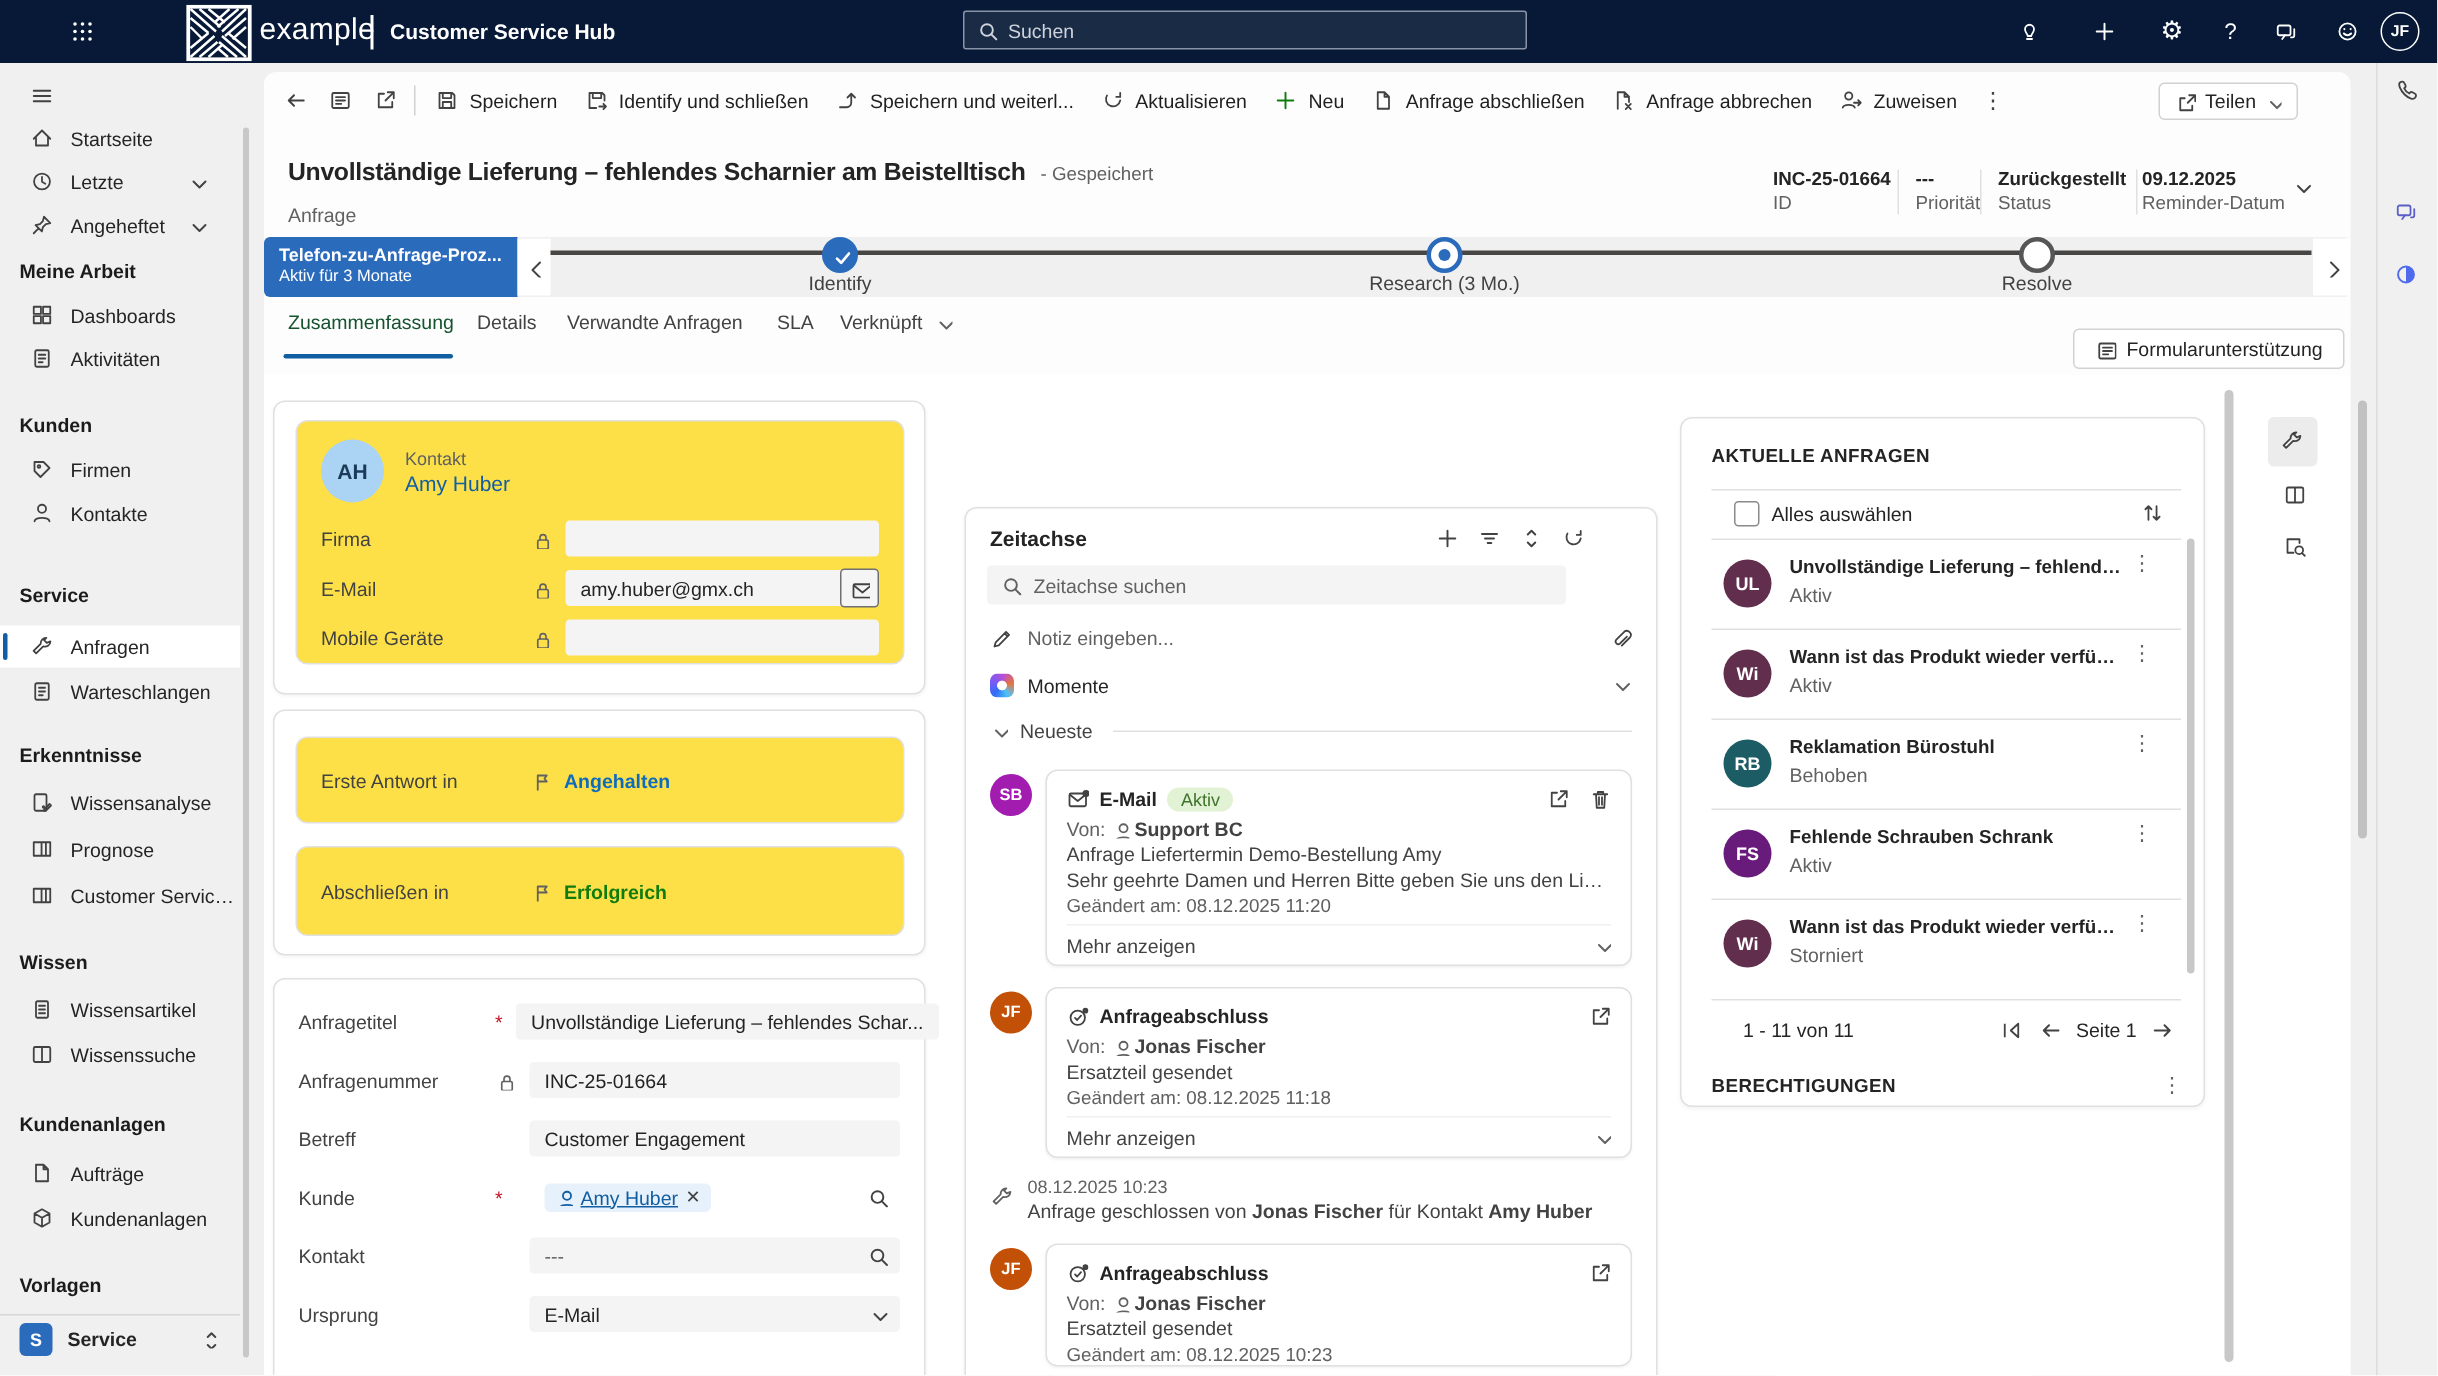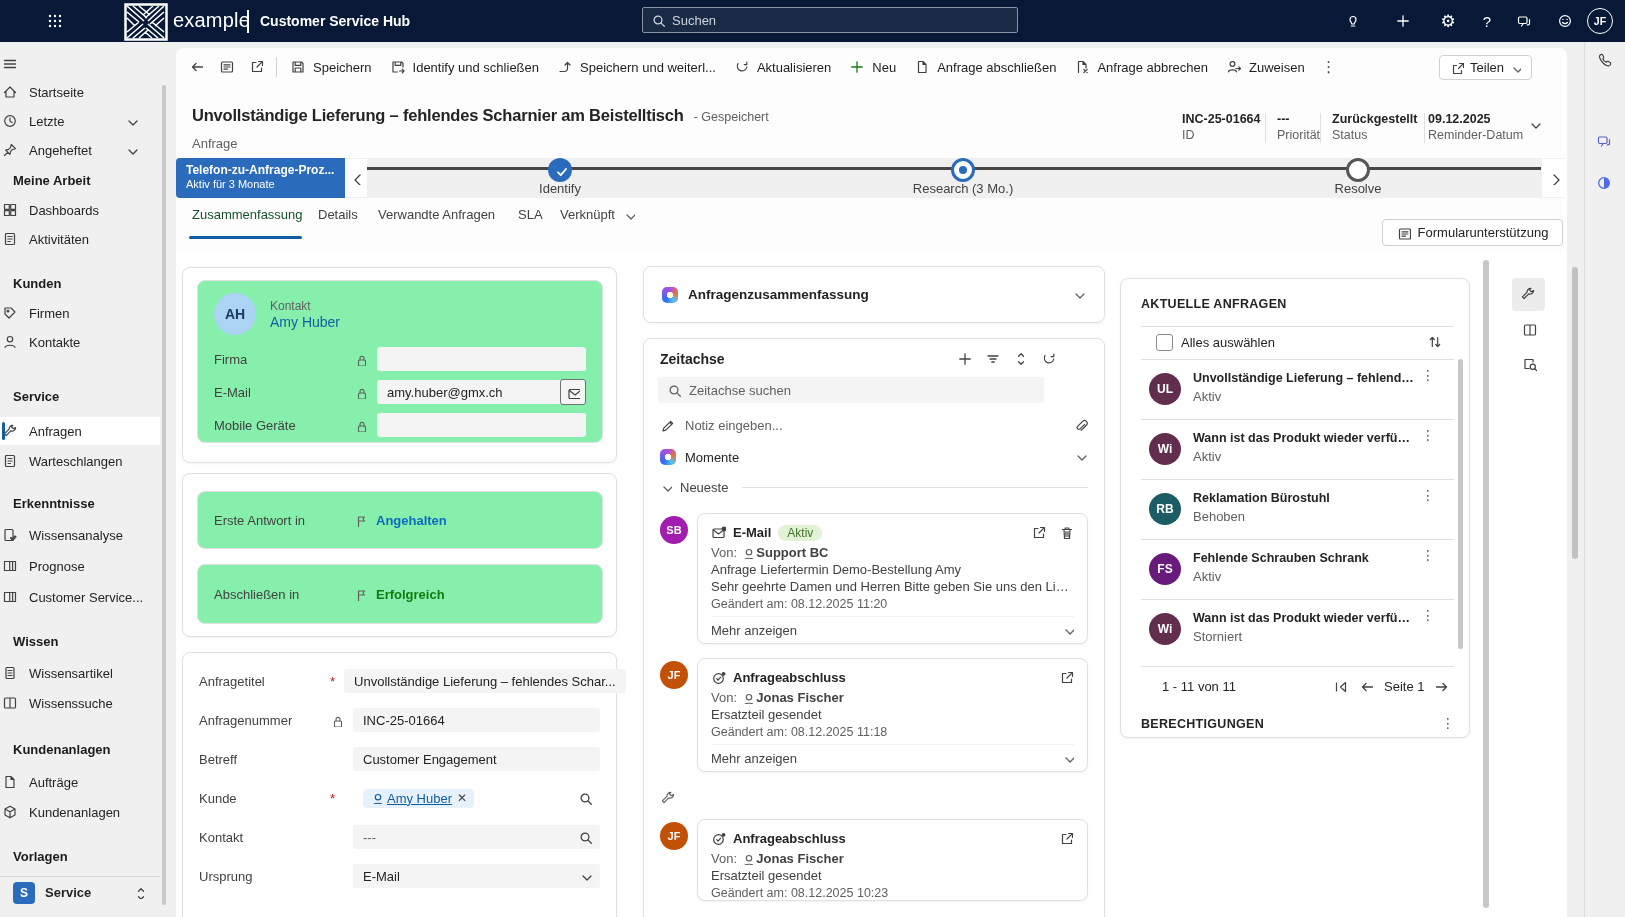--- a/index.html
+++ b/index.html
@@ -8,21 +8,21 @@
 .r{display:flex;align-items:center}
 svg.ic{width:16px;height:16px;flex:none;color:#424242}
 .card{position:absolute;background:#fff;border:1px solid #e0e0e0;border-radius:8px;box-shadow:0 1px 3px rgba(0,0,0,.05)}
 
 #topbar{position:absolute;left:0;top:0;width:1625px;height:42px;background:#071937;color:#fff}
 #topbar .appname{font-weight:700;font-size:13.5px}
 #searchbox{position:absolute;left:642px;top:7px;width:376px;height:26px;background:rgba(255,255,255,.08);border:1px solid #8b93a7;border-radius:2px;display:flex;align-items:center;padding:0 8px;gap:7px;color:#cfd3dc}
 .tbic{position:absolute;top:0;height:42px;width:34px;display:flex;align-items:center;justify-content:center;color:#fff}
 
 #sidebar{position:absolute;left:0;top:42px;width:160px;height:875px;background:#f0f0f0}
-.srow{position:absolute;left:0;width:160px;height:28px;display:flex;align-items:center;padding-left:2px;gap:11px;color:#242424}
+.srow{position:absolute;left:0;width:160px;height:28px;display:flex;align-items:center;padding-left:20px;gap:11px;color:#242424}
 .srow span{white-space:nowrap;overflow:hidden;text-overflow:ellipsis}
 .shead{position:absolute;left:13px;height:28px;display:flex;align-items:center;font-weight:700;color:#1b1b1b}
 .srow .chev{position:absolute;right:22px;color:#424242;width:13px;height:13px}
 .srow.sel{background:#fff}
 .selbar{position:absolute;left:2px;top:5px;width:3px;height:18px;background:#115ea3;border-radius:2px}
 #sbottom{position:absolute;left:0;bottom:9px;width:160px;height:32px;border-top:1px solid #d6d6d6;background:#f0f0f0;display:flex;align-items:center;padding-left:13px;gap:10px}
 #sbottom .sbadge{width:22px;height:22px;border-radius:4px;background:#2b6bbc;color:#fff;font-size:12px;font-weight:700;display:flex;align-items:center;justify-content:center}
 #sbscroll{position:absolute;left:162px;top:85px;width:4px;height:820px;background:#c8c8c8;border-radius:2px}
 
 #canvas{position:absolute;left:176px;top:48px;width:1391px;height:869px;background:#fdfdfd;border-radius:8px 8px 0 0;overflow:hidden}
@@ -49,21 +49,21 @@
 #bpftrack{position:absolute;left:191px;top:9px;height:3px;width:1174px;background:#484644}
 .stgc{position:absolute;top:0px;width:24px;height:24px;border-radius:50%;transform:translateX(-50%)}
 .stgl{position:absolute;top:23px;transform:translateX(-50%);color:#424242;white-space:nowrap}
 
 .tab{position:absolute;top:159px;color:#424242;white-space:nowrap}
 .tab.active{font-weight:400;color:#14532d}
 #tabunder{position:absolute;top:188px;height:3px;border-radius:2px;background:#115ea3}
 #formassist{position:absolute;left:1206px;top:171px;width:181px;height:27px;border:1px solid #d1d1d1;border-radius:4px;background:#fff;display:flex;align-items:center;justify-content:center;gap:7px}
 
 #content{position:absolute;left:0;top:202px;width:1391px;height:667px;background:#fff;overflow:hidden}
-.icard{position:relative;background:#86efac;border:1px solid #e0e0e0;border-radius:8px}
+.icard{position:relative;background:#fde047;border:1px solid #e0e0e0;border-radius:8px}
 
 #avatarAH{width:42px;height:42px;border-radius:50%;background:#abd3f3;color:#1b3a57;font-weight:700;font-size:14px;display:flex;align-items:center;justify-content:center}
 .fieldrow{display:flex;align-items:center;height:24px;margin-bottom:9px}
 .flabel{width:140px;color:#424242;flex:none}
 .lockc{width:14px;margin-right:9px;color:#616161;display:flex}
 .finput{flex:1;height:24px;background:#f4f4f4;border-radius:3px;display:flex;align-items:center;padding:0 10px;position:relative;color:#242424}
 .finput.white{background:#fff}
 .mailbtn{position:absolute;right:0;top:-1px;width:26px;height:26px;border:1px solid #707070;border-radius:3px;background:#f5f5f5;display:flex;align-items:center;justify-content:center;color:#424242}
 .inic{position:absolute;right:8px;color:#424242}
 .req{color:#c50f1f;width:14px;margin-right:9px;margin-left:0;font-size:13px}
@@ -775,29 +775,20 @@
           <span class="lockc" style="visibility:hidden"></span>
           <div class="finput">
               <span>E-Mail</span>
             <svg class="ic inic" style="width:13px;height:13px">
                 <use href="#chevd"></use>
               </svg>
           </div>
         </div>
       </div>
 
-      <div class="card" style="left:467px;top:16px;width:462px;height:57px">
-        <div class="r" style="height:100%;padding:0 18px;gap:10px">
-          <div class="copi"></div>
-          <span style="font-weight:700;font-size:13.5px">Anfragenzusammenfassung</span>
-          <svg class="ic" style="margin-left:auto;width:14px;height:14px;color:#616161">
-              <use href="#chevd"></use>
-            </svg>
-        </div>
-      </div>
 
       <div class="card" style="left:467px;top:88px;width:462px;height:600px">
         <div class="tlhead">
           <span class="tt">Zeitachse</span>
           <div class="tlico">
             <svg class="ic">
                 <use href="#plus"></use>
               </svg>
             <svg class="ic">
                 <use href="#filter"></use>
@@ -898,20 +889,24 @@
                   <use href="#chevd"></use>
                 </svg>
               </div>
           </div>
         </div>
 
         <div class="sysrow">
           <svg class="ic" style="width:15px;height:15px;color:#616161;margin-top:6px">
               <use href="#wrench"></use>
             </svg>
+          <div>
+            <div class="ts">08.12.2025 10:23</div>
+            <div class="tx"><span>Anfrage geschlossen von</span> <b>Jonas Fischer</b> <span>für Kontakt</span> <b>Amy Huber</b></div>
+          </div>
         </div>
 
         <div class="entry">
           <div class="eav" style="background: rgb(195, 80, 7);">JF</div>
           <div class="ecard">
             <div class="ehead">
               <svg class="ic" style="width:15px;height:15px">
                   <use href="#casecheck"></use>
                 </svg>
               <span class="et">Anfrageabschluss</span>

